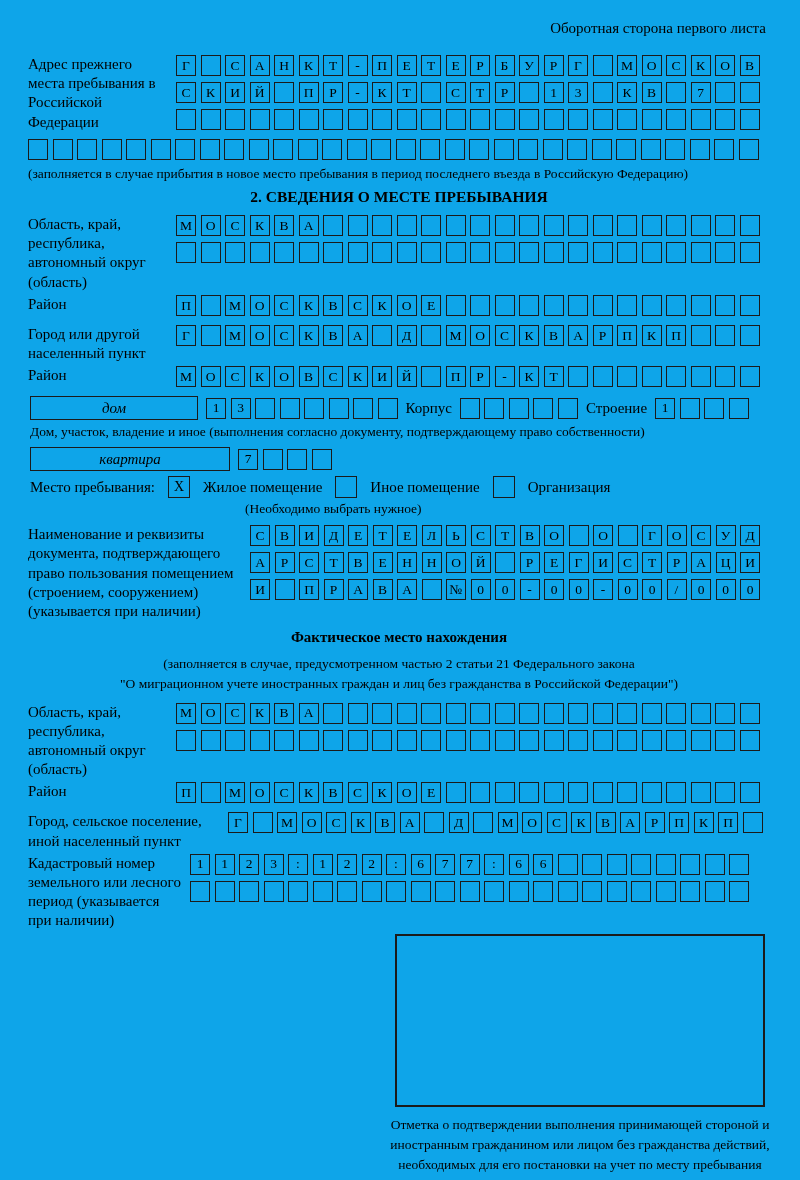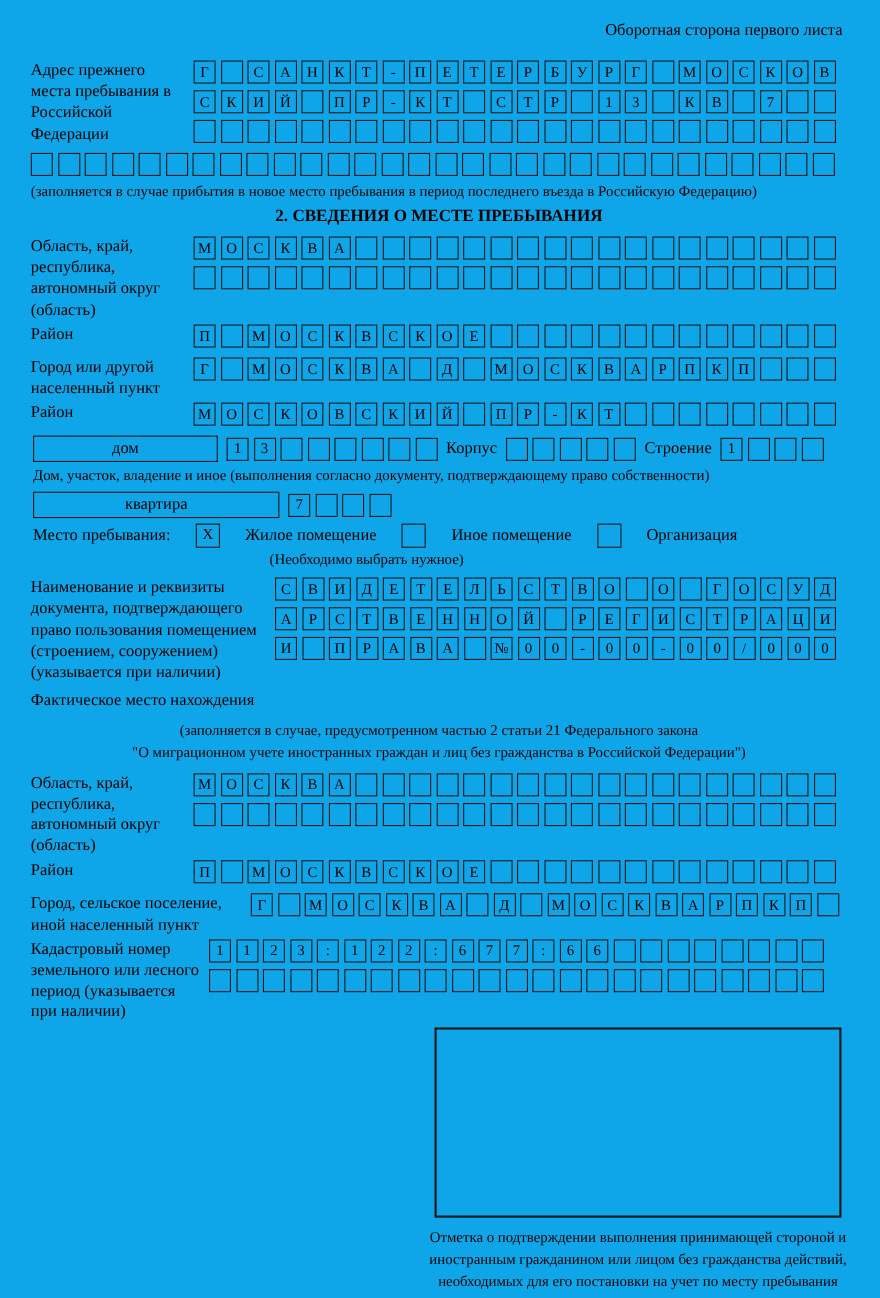--- a/index.html
+++ b/index.html
@@ -17,28 +17,28 @@
   .rows{flex:1;}
   .cellrow{display:flex;gap:4.5px;margin-bottom:6px;}
   .cell{
     flex:0 0 20px;width:20px;height:21px;box-sizing:border-box;
     border:1.7px solid #1b1b1b;display:flex;align-items:center;justify-content:center;
     font-size:13.5px;line-height:1;
   }
   .note-center{text-align:left;font-size:13.5px;margin:0 0 6px 0;}
   .note-left{font-size:13.5px;margin:1px 0 7px 2px;}
   .sec-title{text-align:center;font-weight:bold;font-size:15.5px;margin:4px 0 9px 0;}
-  .fact-title{text-align:left;font-weight:normal;font-size:15px;margin:8px 0 8px 0;}
+  .fact-title{text-align:center;font-weight:bold;font-size:15px;margin:8px 0 8px 0;}
   .dom-row{display:flex;align-items:center;gap:8px;margin:1px 0 4px 2px;}
   .dom-row .cellrow{margin-bottom:0;}
-  .widebox{border:1.7px solid #1b1b1b;height:24px;box-sizing:border-box;display:flex;align-items:center;justify-content:center;font-size:15px;}
+  .widebox{border:1.7px solid #1b1b1b;height:24px;box-sizing:border-box;display:flex;align-items:center;justify-content:center;font-size:15px;font-style:italic;}
   .dombox{width:168px;}
-  .kvbox{width:224px;}
+  .kvbox{width:200px;}
   .inline-label{font-size:15px;white-space:nowrap;}
-  .mesto-row{display:flex;align-items:center;gap:23px;font-size:15px;margin:5px 0 3px 2px;}
+  .mesto-row{display:flex;align-items:center;gap:13px;font-size:15px;margin:5px 0 3px 2px;}
   .checkbox{width:22px;height:22px;box-sizing:border-box;border:1.7px solid #1b1b1b;display:flex;align-items:center;justify-content:center;font-size:14px;flex:0 0 22px;}
   .mesto-note{font-size:13.5px;margin:0 0 8px 217px;}
   .fact-note{text-align:center;font-size:13.5px;line-height:1.5;margin:2px 0 8px 0;}
   .stamp-box{width:370px;height:173px;box-sizing:border-box;border:2px solid #1b1b1b;margin:4px 0 8px 367px;}
   .stamp-caption{width:412px;margin-left:346px;text-align:center;font-size:13.5px;line-height:1.45;}
 </style>
 </head>
 <body>
 
 <div class="page">

